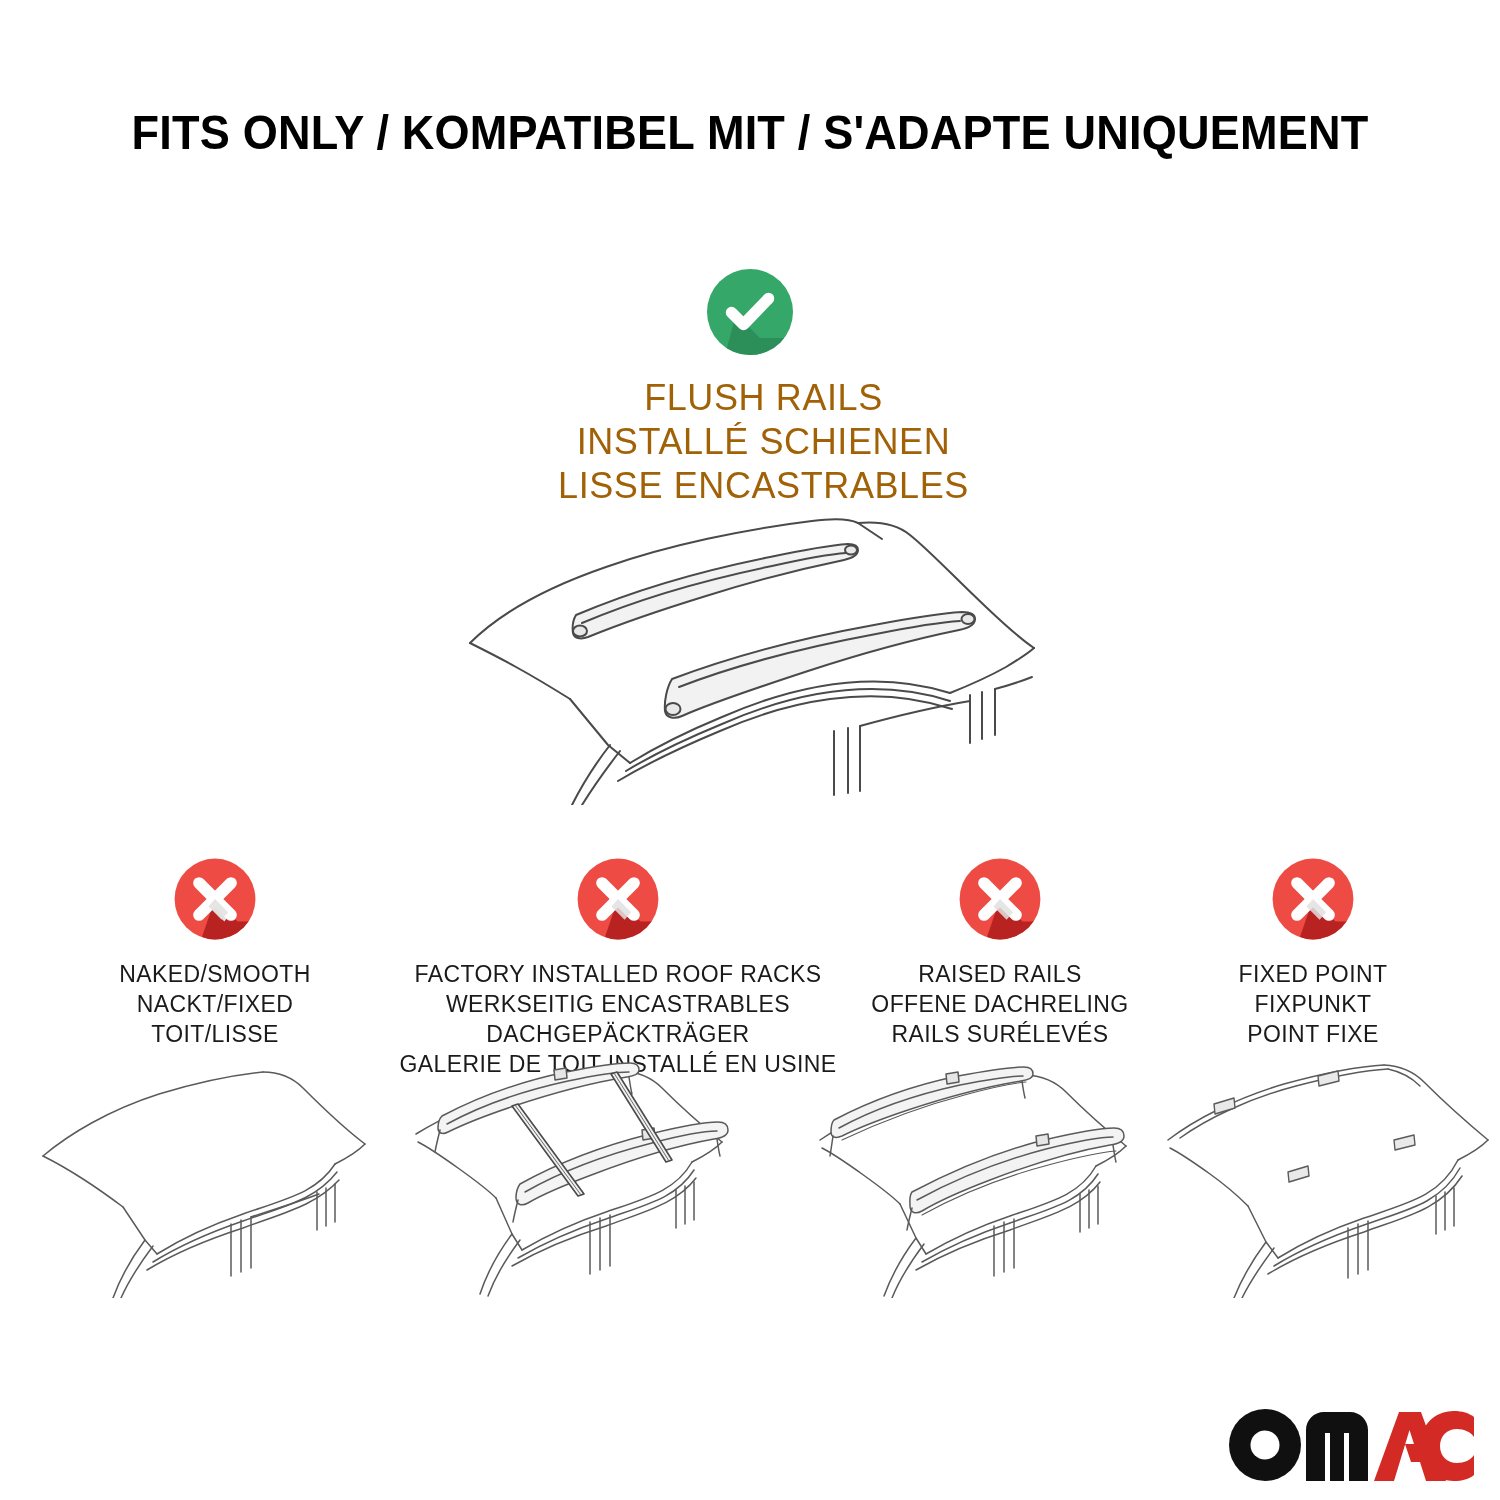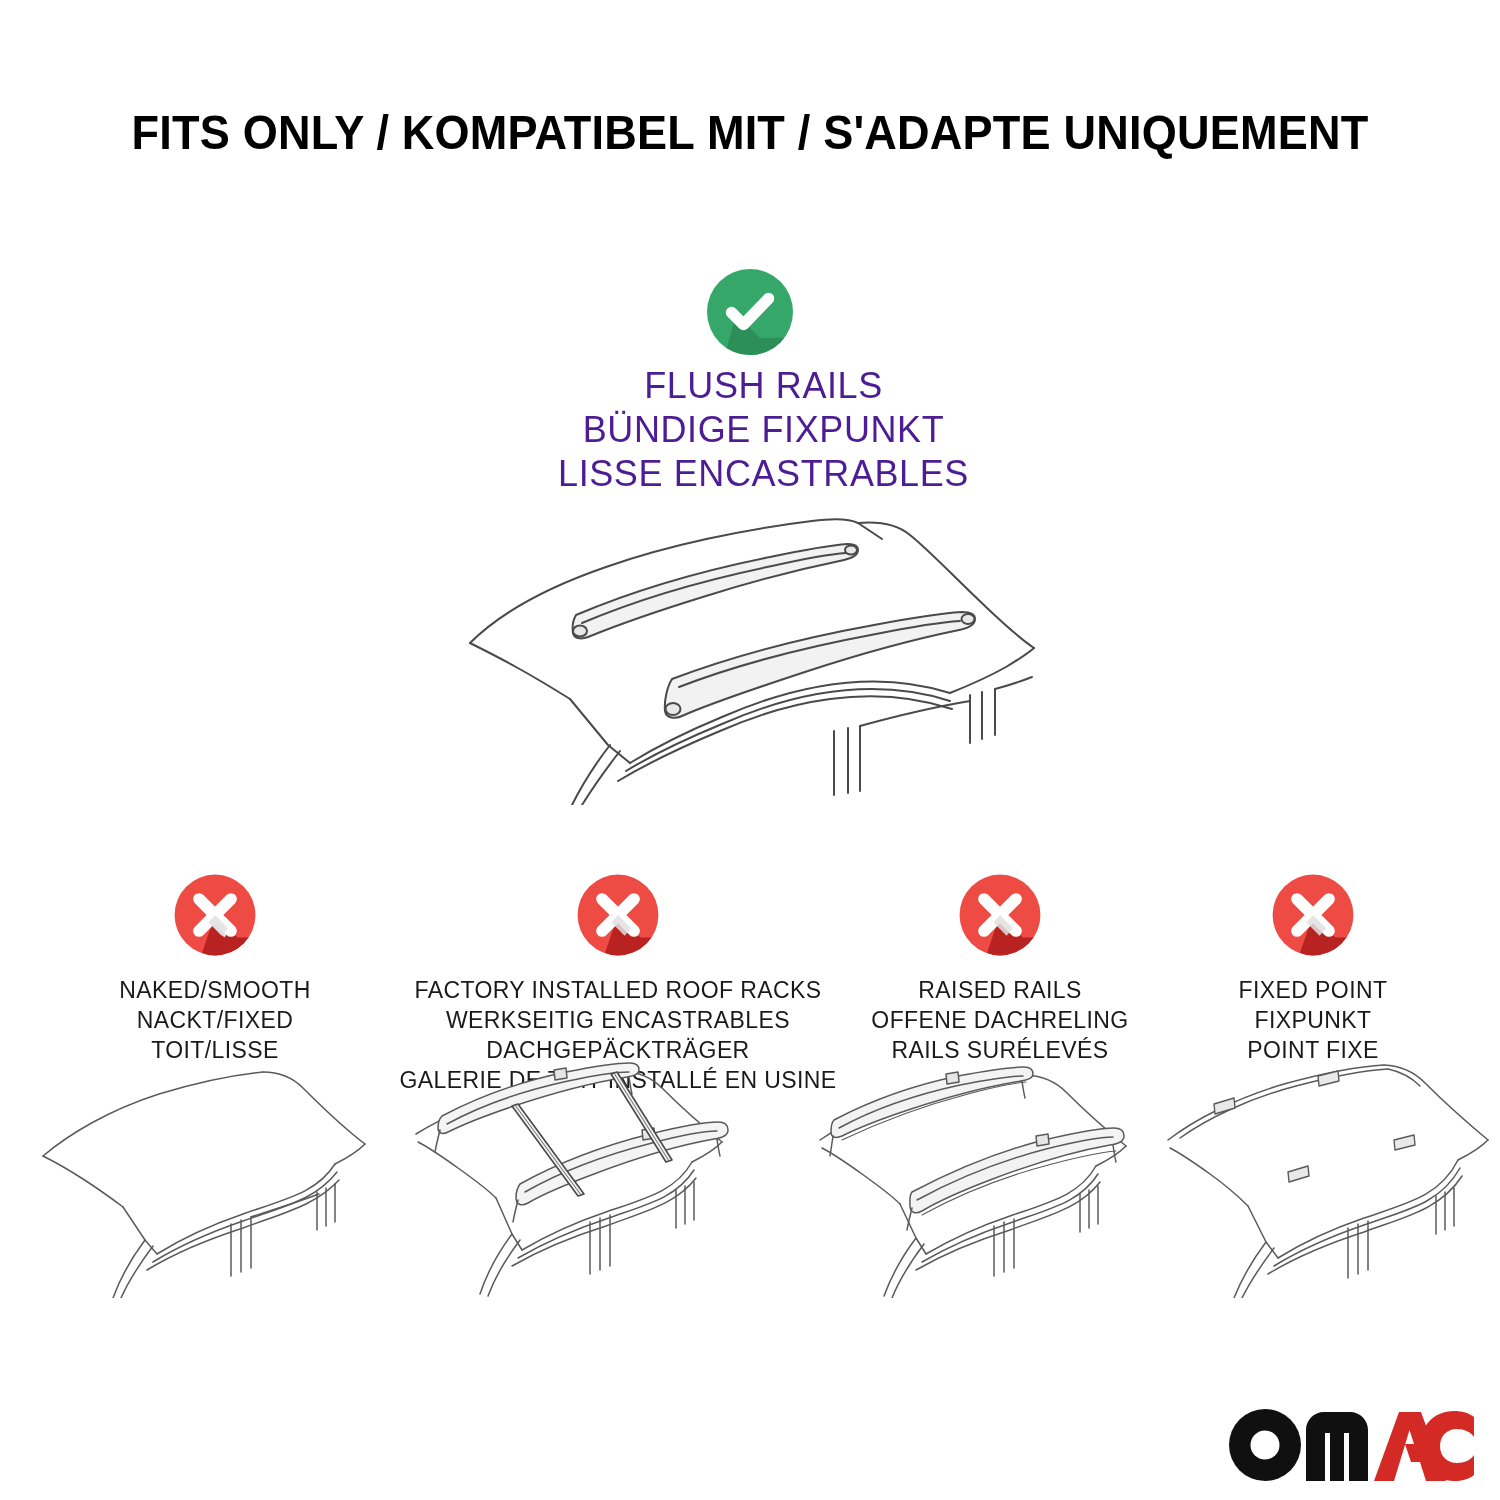--- a/index.html
+++ b/index.html
@@ -36,26 +36,26 @@
   }
   .badge{
     width:100px;height:100px;
     margin:0 auto;
     position:relative;
     display:block;
   }
   .badge svg{display:block;width:100px;height:100px;}
 
   .ok-text{
-    margin-top:2px;
+    margin-top:14px;
     font-size:36px;
     line-height:1.22;
     font-weight:400;
     letter-spacing:0.6px;
-    color:#4c1d95;
+    color:#a16207;
     padding-left:27px;
   }
   .ok-text div{white-space:nowrap;}
 
   
   .hero-art{
     position:absolute;
     left:430px;
     top:495px;
     width:660px;
@@ -65,21 +65,21 @@
 
   
   .cols{
     position:absolute;
     left:0;right:0;
     top:852px;
     height:260px;
   }
   .col{
     position:absolute;
-    top:16px;
+    top:0;
     text-align:center;
   }
   .col .badge-x{
     width:94px;height:94px;
     margin:0 auto;
   }
   .col .badge-x svg{display:block;width:94px;height:94px;}
   .col .caption{
     margin-top:14px;
     font-size:23px;
@@ -142,21 +142,21 @@
         <circle cx="50" cy="50" r="43" fill="#35a869"></circle>
         <g clip-path="url(#okclip)">
           <path d="M36 52 L60 76 L100 76 L100 112 L20 112 Z" fill="#2b8d58" opacity="0.92"></path>
         </g>
         <path d="M31.5 50.5 L43.5 62.5 L68.5 36.5" fill="none" stroke="#ffffff" stroke-width="11.5" stroke-linecap="round" stroke-linejoin="round"></path>
       </svg>
     </div>
 
     <div class="ok-text">
       <div>FLUSH RAILS</div>
-      <div>BÜNDIGE FIXPUNKT</div>
+      <div>INSTALLÉ SCHIENEN</div>
       <div>LISSE ENCASTRABLES</div>
     </div>
   </div>
 
   <div class="hero-art">
     <svg viewBox="0 0 660 310" xmlns="http://www.w3.org/2000/svg">
       <g fill="none" stroke="#4a4a4a" stroke-width="2" stroke-linecap="round" stroke-linejoin="round">
 
         <path d="M40 148 C70 118 118 92 176 72 C238 50 316 34 382 26 C406 23 420 24 428 28
                  L452 44"></path>

